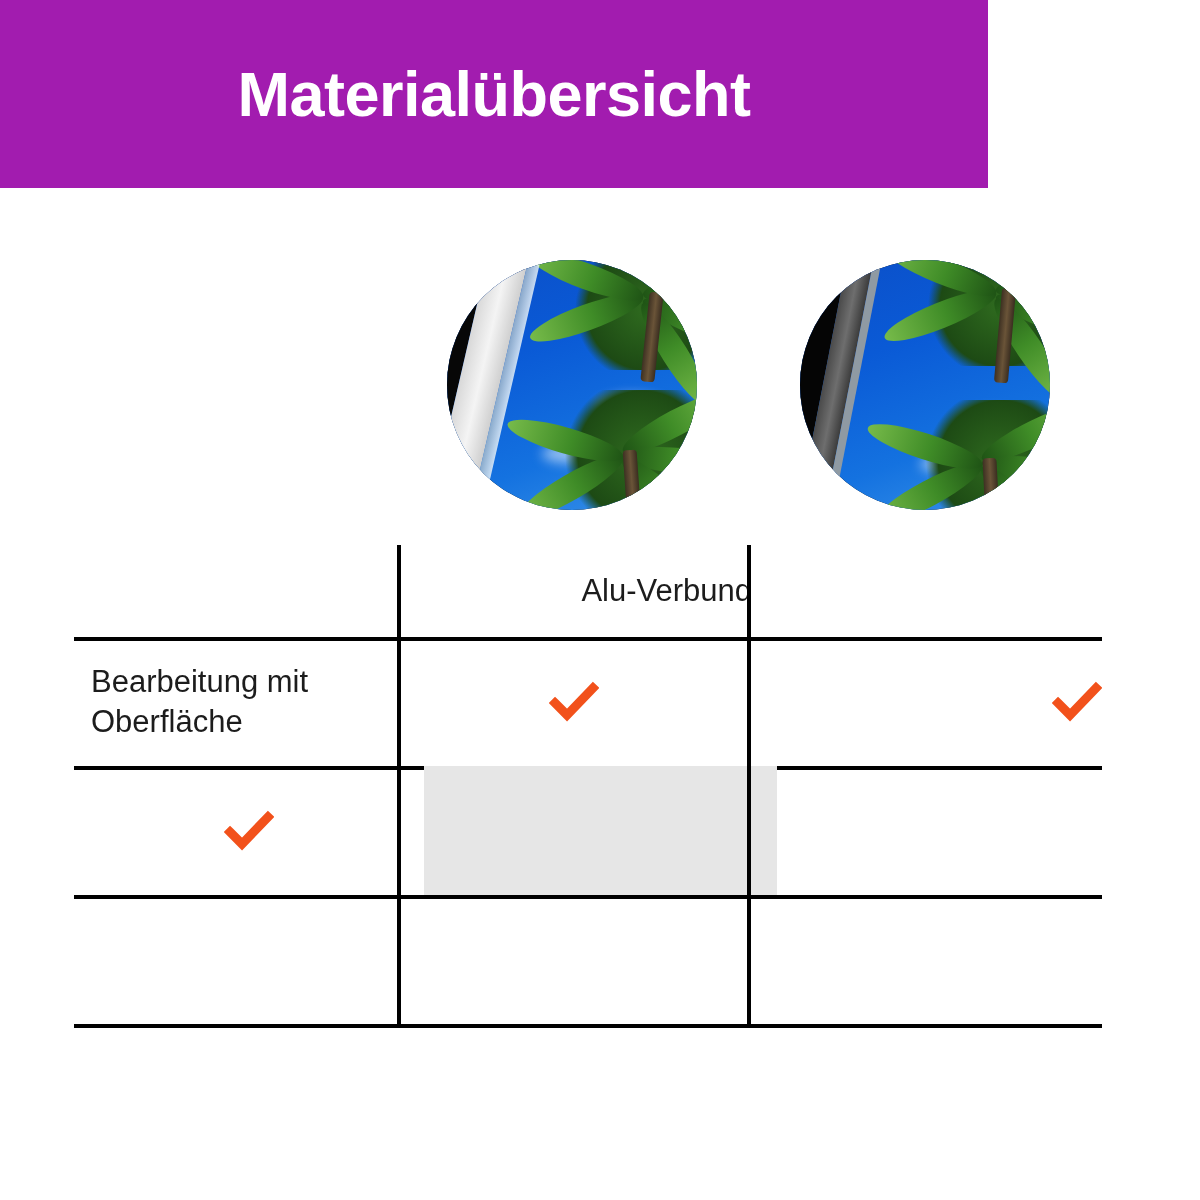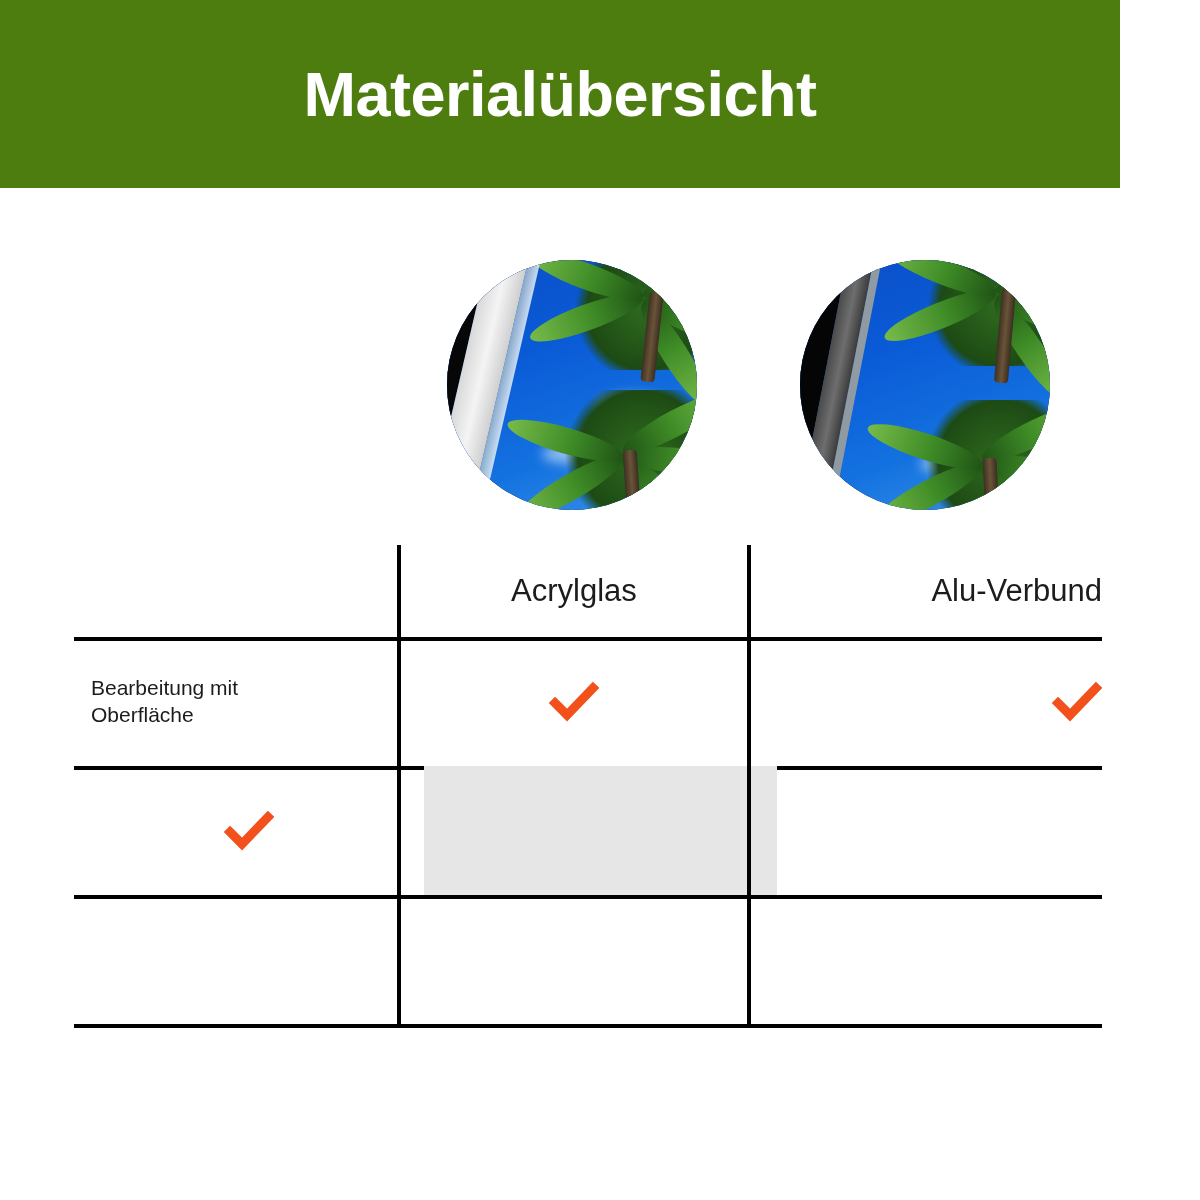--- a/index.html
+++ b/index.html
@@ -17,23 +17,23 @@
     position: relative;
     width: 1200px;
     height: 1200px;
   }
 
   
   .header {
     position: absolute;
     left: 0;
     top: 0;
-    width: 1120px;
+    width: 988px;
     height: 188px;
-    background: #4d7c0f;
+    background: #a21caf;
     display: flex;
     align-items: center;
     justify-content: center;
   }
   .header-title {
     color: #ffffff;
     font-size: 63px;
     font-weight: bold;
     letter-spacing: -0.5px;
     line-height: 1;
@@ -170,21 +170,21 @@
   .c-col2   { width: 353px; justify-content: flex-end; }
 
   .head-row { height: 92px; }
   .head-text {
     font-size: 31px;
     color: #1c1c1c;
     line-height: 1.25;
   }
   .body-row { height: 129px; }
   .row-label {
-    font-size: 21px;
+    font-size: 31px;
     color: #1c1c1c;
     line-height: 1.28;
   }
   .shaded { background: #e6e6e6; }
 
   .hline {
     position: absolute;
     left: 0;
     width: 1028px;
     height: 4px;
@@ -273,23 +273,20 @@
           <div class="lite"></div>
         </div>
       </div>
     </div>
   </div>
 
   <div class="table">
 
     <div class="trow head-row">
       <div class="cell c-label"></div>
-      <div class="cell c-col">
-        <span class="head-text">Acrylglas</span>
-      </div>
       <div class="cell c-col2">
         <span class="head-text">Alu-Verbund</span>
       </div>
     </div>
 
     <div class="hline" style="top:92px;"></div>
 
     <div class="trow body-row">
       <div class="cell c-label">
         <div class="row-label">

